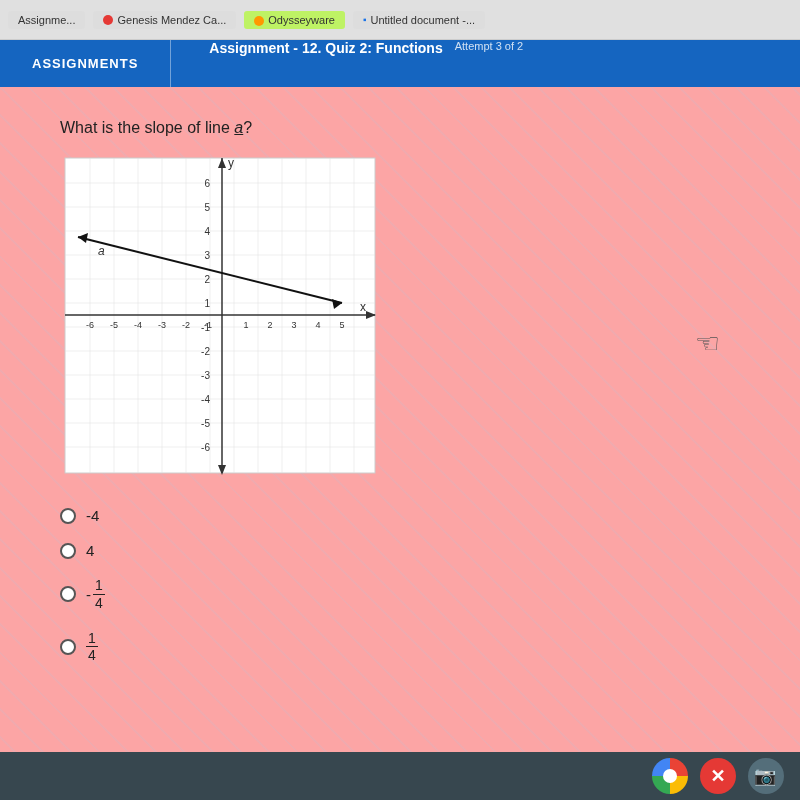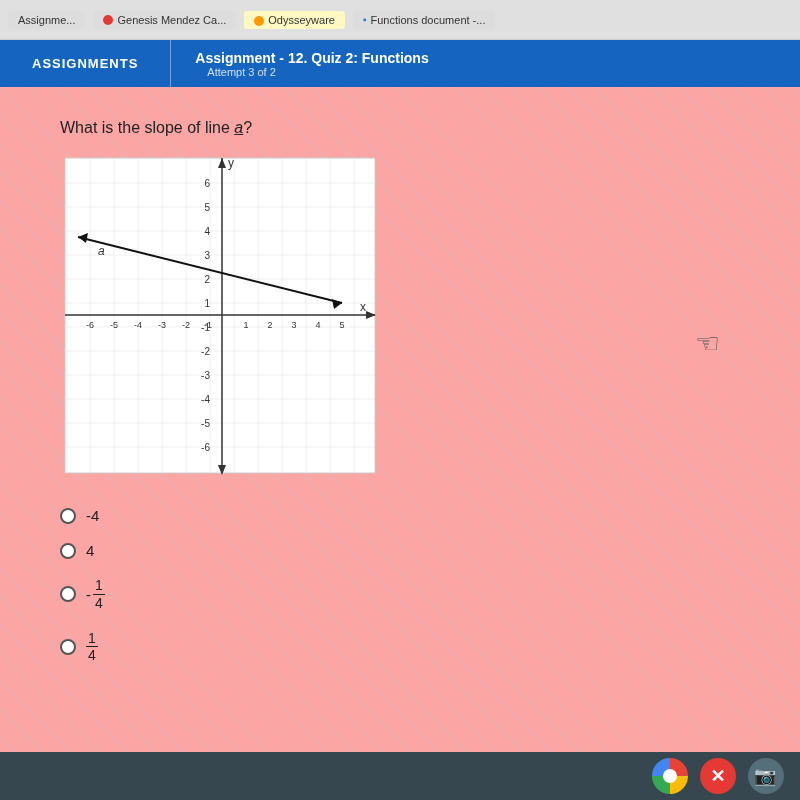--- a/index.html
+++ b/index.html
@@ -44,23 +44,23 @@
       font-weight: bold;
       letter-spacing: 1px;
       cursor: pointer;
       text-transform: uppercase;
     }
     .nav-tab.active {
       background: rgba(255,255,255,0.15);
     }
     .nav-assignment {
       display: flex;
-      flex-direction: column;
+      flex-direction: row;
       justify-content: center;
-      padding: 0 24px;
+      padding: 0 38px;
       border-left: 1px solid rgba(255,255,255,0.4);
     }
     .nav-assignment-title {
       color: #fff;
       font-size: 14px;
       font-weight: bold;
     }
     .nav-assignment-sub {
       color: rgba(255,255,255,0.8);
       font-size: 11px;
@@ -203,27 +203,27 @@
   </style>
 </head>
 <body>
 
 <div class="browser-bar">
   <span style="background:#ddd;padding:3px 10px;border-radius:3px;font-size:11px;">Assignme...</span>
   <span style="background:#ddd;padding:3px 10px;border-radius:3px;font-size:11px;display:flex;align-items:center;gap:4px;">
     <span style="width:10px;height:10px;border-radius:50%;background:#e53935;display:inline-block;"></span>
     <span>Genesis Mendez Ca...</span>
   </span>
-  <span style="background:#fef9c3;padding:3px 10px;border-radius:3px;font-size:11px;display:flex;align-items:flex-end;gap:4px;">
+  <span style="background:#bef264;padding:3px 10px;border-radius:3px;font-size:11px;display:flex;align-items:flex-end;gap:4px;">
     <span style="width:10px;height:10px;border-radius:50%;background:#ff9800;display:inline-block;"></span>
     <span>Odysseyware</span>
   </span>
   <span style="background:#ddd;padding:3px 10px;border-radius:3px;font-size:11px;display:flex;align-items:center;gap:4px;">
     <span style="color:#1a73e8;font-size:10px;">▪</span>
-    <span>Functions document -...</span>
+    <span>Untitled document -...</span>
   </span>
 </div>
 
 <div class="app-nav">
   <div class="nav-left">
     <div class="nav-tab">
       <span>ASSIGNMENTS</span>
     </div>
   </div>
   <div class="nav-assignment">

